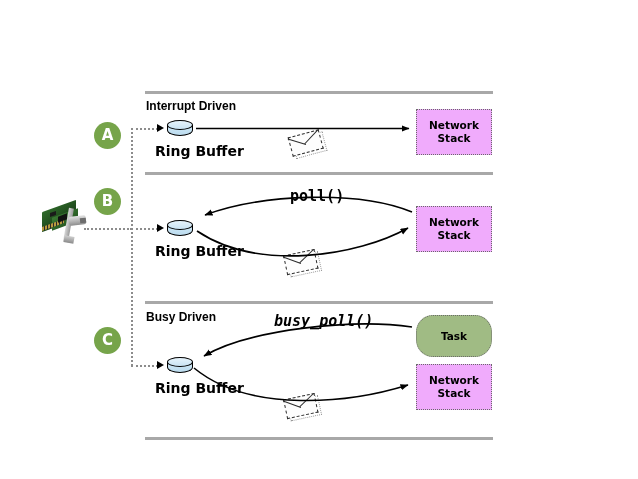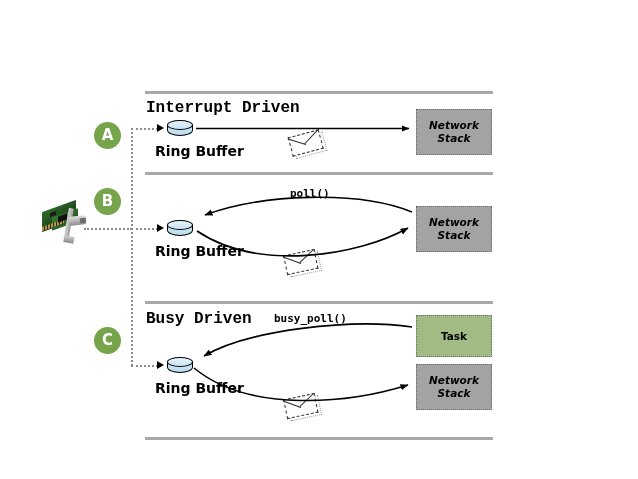--- a/index.html
+++ b/index.html
@@ -44,25 +44,25 @@
   }
   .divider.d0 { top: 91px; }
   .divider.d1 { top: 172px; }
   .divider.d2 { top: 301px; }
   .divider.d3 { top: 437px; }
 
   
   .section-title {
     position: absolute;
     left: 146px;
-    font-size: 16px;
+    font-size: 12px;
     font-weight: bold;
     color: #000;
     white-space: nowrap;
-    font-family: Liberation Mono, monospace;
+    font-family: Liberation Sans, sans-serif;
   }
   .section-title.t0 { top: 99px; }
   .section-title.t1 { top: 181px; }
   .section-title.t2 { top: 310px; }
 
   
   .badge {
     position: absolute;
     width: 27px;
     height: 27px;
@@ -215,22 +215,22 @@
     display: flex;
     align-items: center;
     justify-content: center;
     text-align: center;
     font-size: 10.5px;
     font-weight: bold;
     line-height: 13px;
     color: #000;
     font-family: "DejaVu Sans", sans-serif;
   }
-  .dest-box.netstack { background: #a3a3a3; font-style: italic; }
-  .dest-box.task     { background: #a0bb84; }
+  .dest-box.netstack { background: #f0abfc; }
+  .dest-box.task     { background: #a0bb84; border-radius: 17px; }
 
   
   .envelope {
     position: absolute;
     width: 32px;
     height: 22px;
   }
   .envelope .env-inner {
     position: absolute;
     left: 0; top: 0;
@@ -261,21 +261,21 @@
     width: 32px; height: 20px;
     border: 1.4px dotted #9a9a9a;
     box-sizing: border-box;
     z-index: -1;
   }
 
   
   .call-label {
     position: absolute;
     font-family: "DejaVu Sans Mono", monospace;
-    font-size: 11px;
+    font-size: 15px;
     font-weight: bold;
     color: #000;
     white-space: nowrap;
   }
 
   
   #arrows {
     position: absolute;
     left: 0; top: 0;
     width: 638px; height: 479px;
@@ -361,21 +361,21 @@
 
   <div class="badge c">C</div>
   <div class="section-title t2">Busy Driven</div>
 
   <div class="ring" style="left:167px; top:357px;">
     <div class="body"></div>
     <div class="top"></div>
   </div>
   <div class="ring-label" style="left:155px; top:380px;">Ring Buffer</div>
 
-  <div class="call-label" style="left:274px; top:312px;">busy_poll()</div>
+  <div class="call-label" style="left:274px; top:312px;font-style:italic;">busy_poll()</div>
 
   <div class="envelope" style="left:285px; top:396px; transform:rotate(-12deg);">
     <div class="shadow"></div>
     <div class="env-inner"></div>
     <div class="flap"></div>
   </div>
 
   <div class="dest-box task" style="left:416px; top:315px; width:76px; height:42px;">
     <span>Task</span>
   </div>

